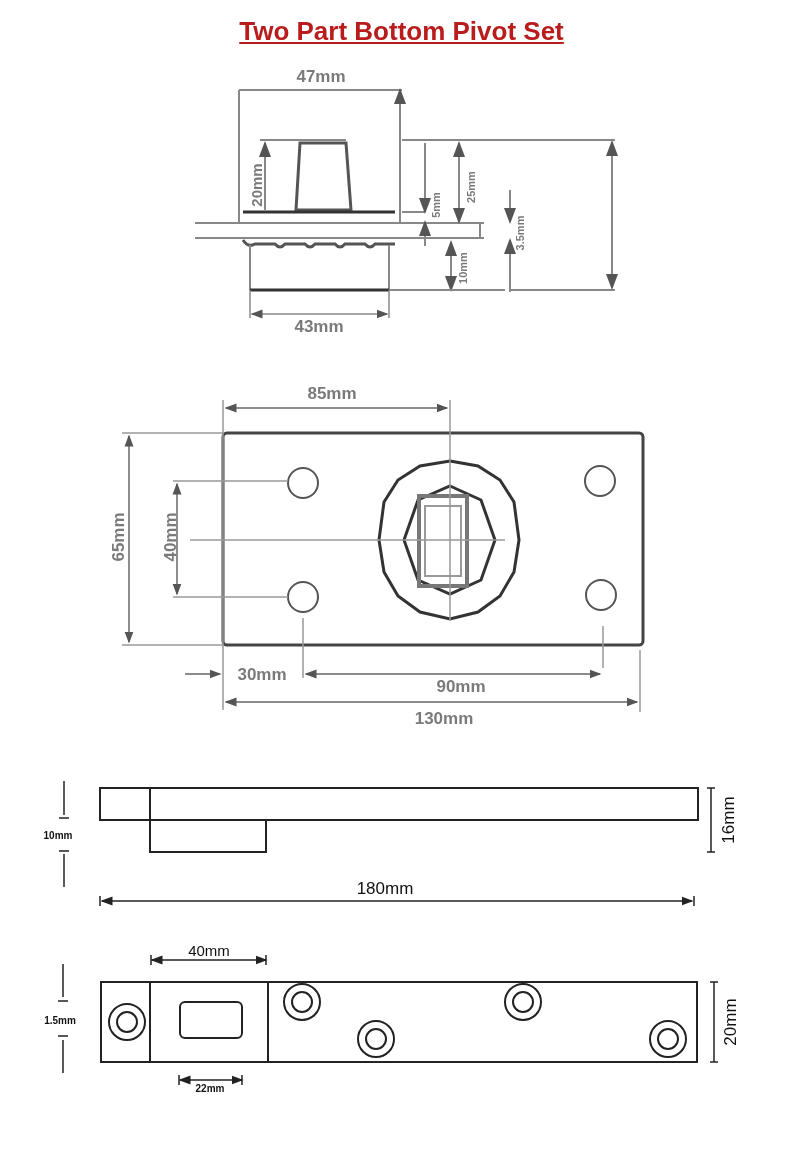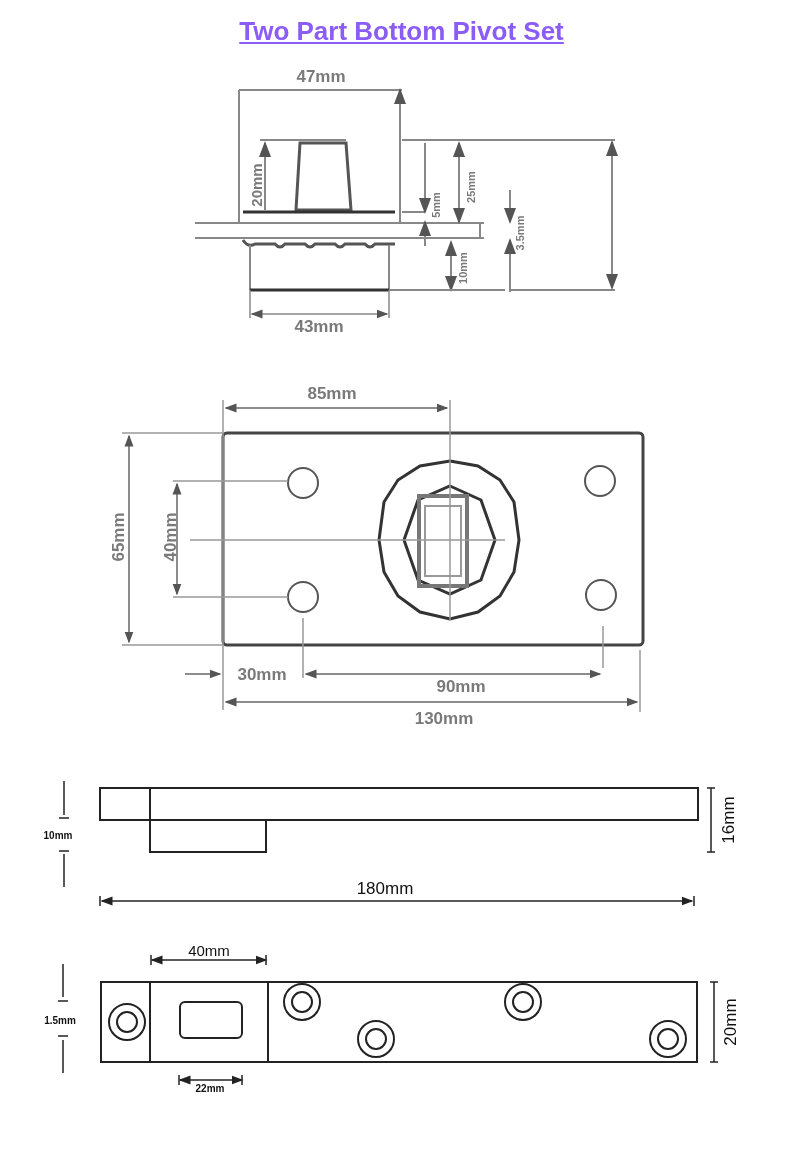--- a/index.html
+++ b/index.html
@@ -1,17 +1,17 @@
 <!DOCTYPE html>
 <html><head>
 <meta charset="utf-8">
 <style>
   html, body { margin:0; padding:0; background:#ffffff; }
   body { width:803px; height:1152px; position:relative; overflow:hidden; font-family:"Liberation Sans", sans-serif; }
-  .title { position:absolute; left:0; top:16px; width:803px; text-align:center; font-weight:bold; font-size:26px; text-decoration:underline; color:#8b5cf6; }
+  .title { position:absolute; left:0; top:16px; width:803px; text-align:center; font-weight:bold; font-size:26px; text-decoration:underline; color:#b91c1c; }
   svg { position:absolute; left:0; top:0; }
   .dim { font-family:"Liberation Sans", sans-serif; font-weight:bold; fill:#7a7a7a; }
   .dimb { font-family:"Liberation Sans", sans-serif; fill:#111; }
 </style>
 </head>
 <body>
 
 <div class="title">Two Part Bottom Pivot Set</div>
 
 <svg width="803" height="1152" viewBox="0 0 803 1152">

